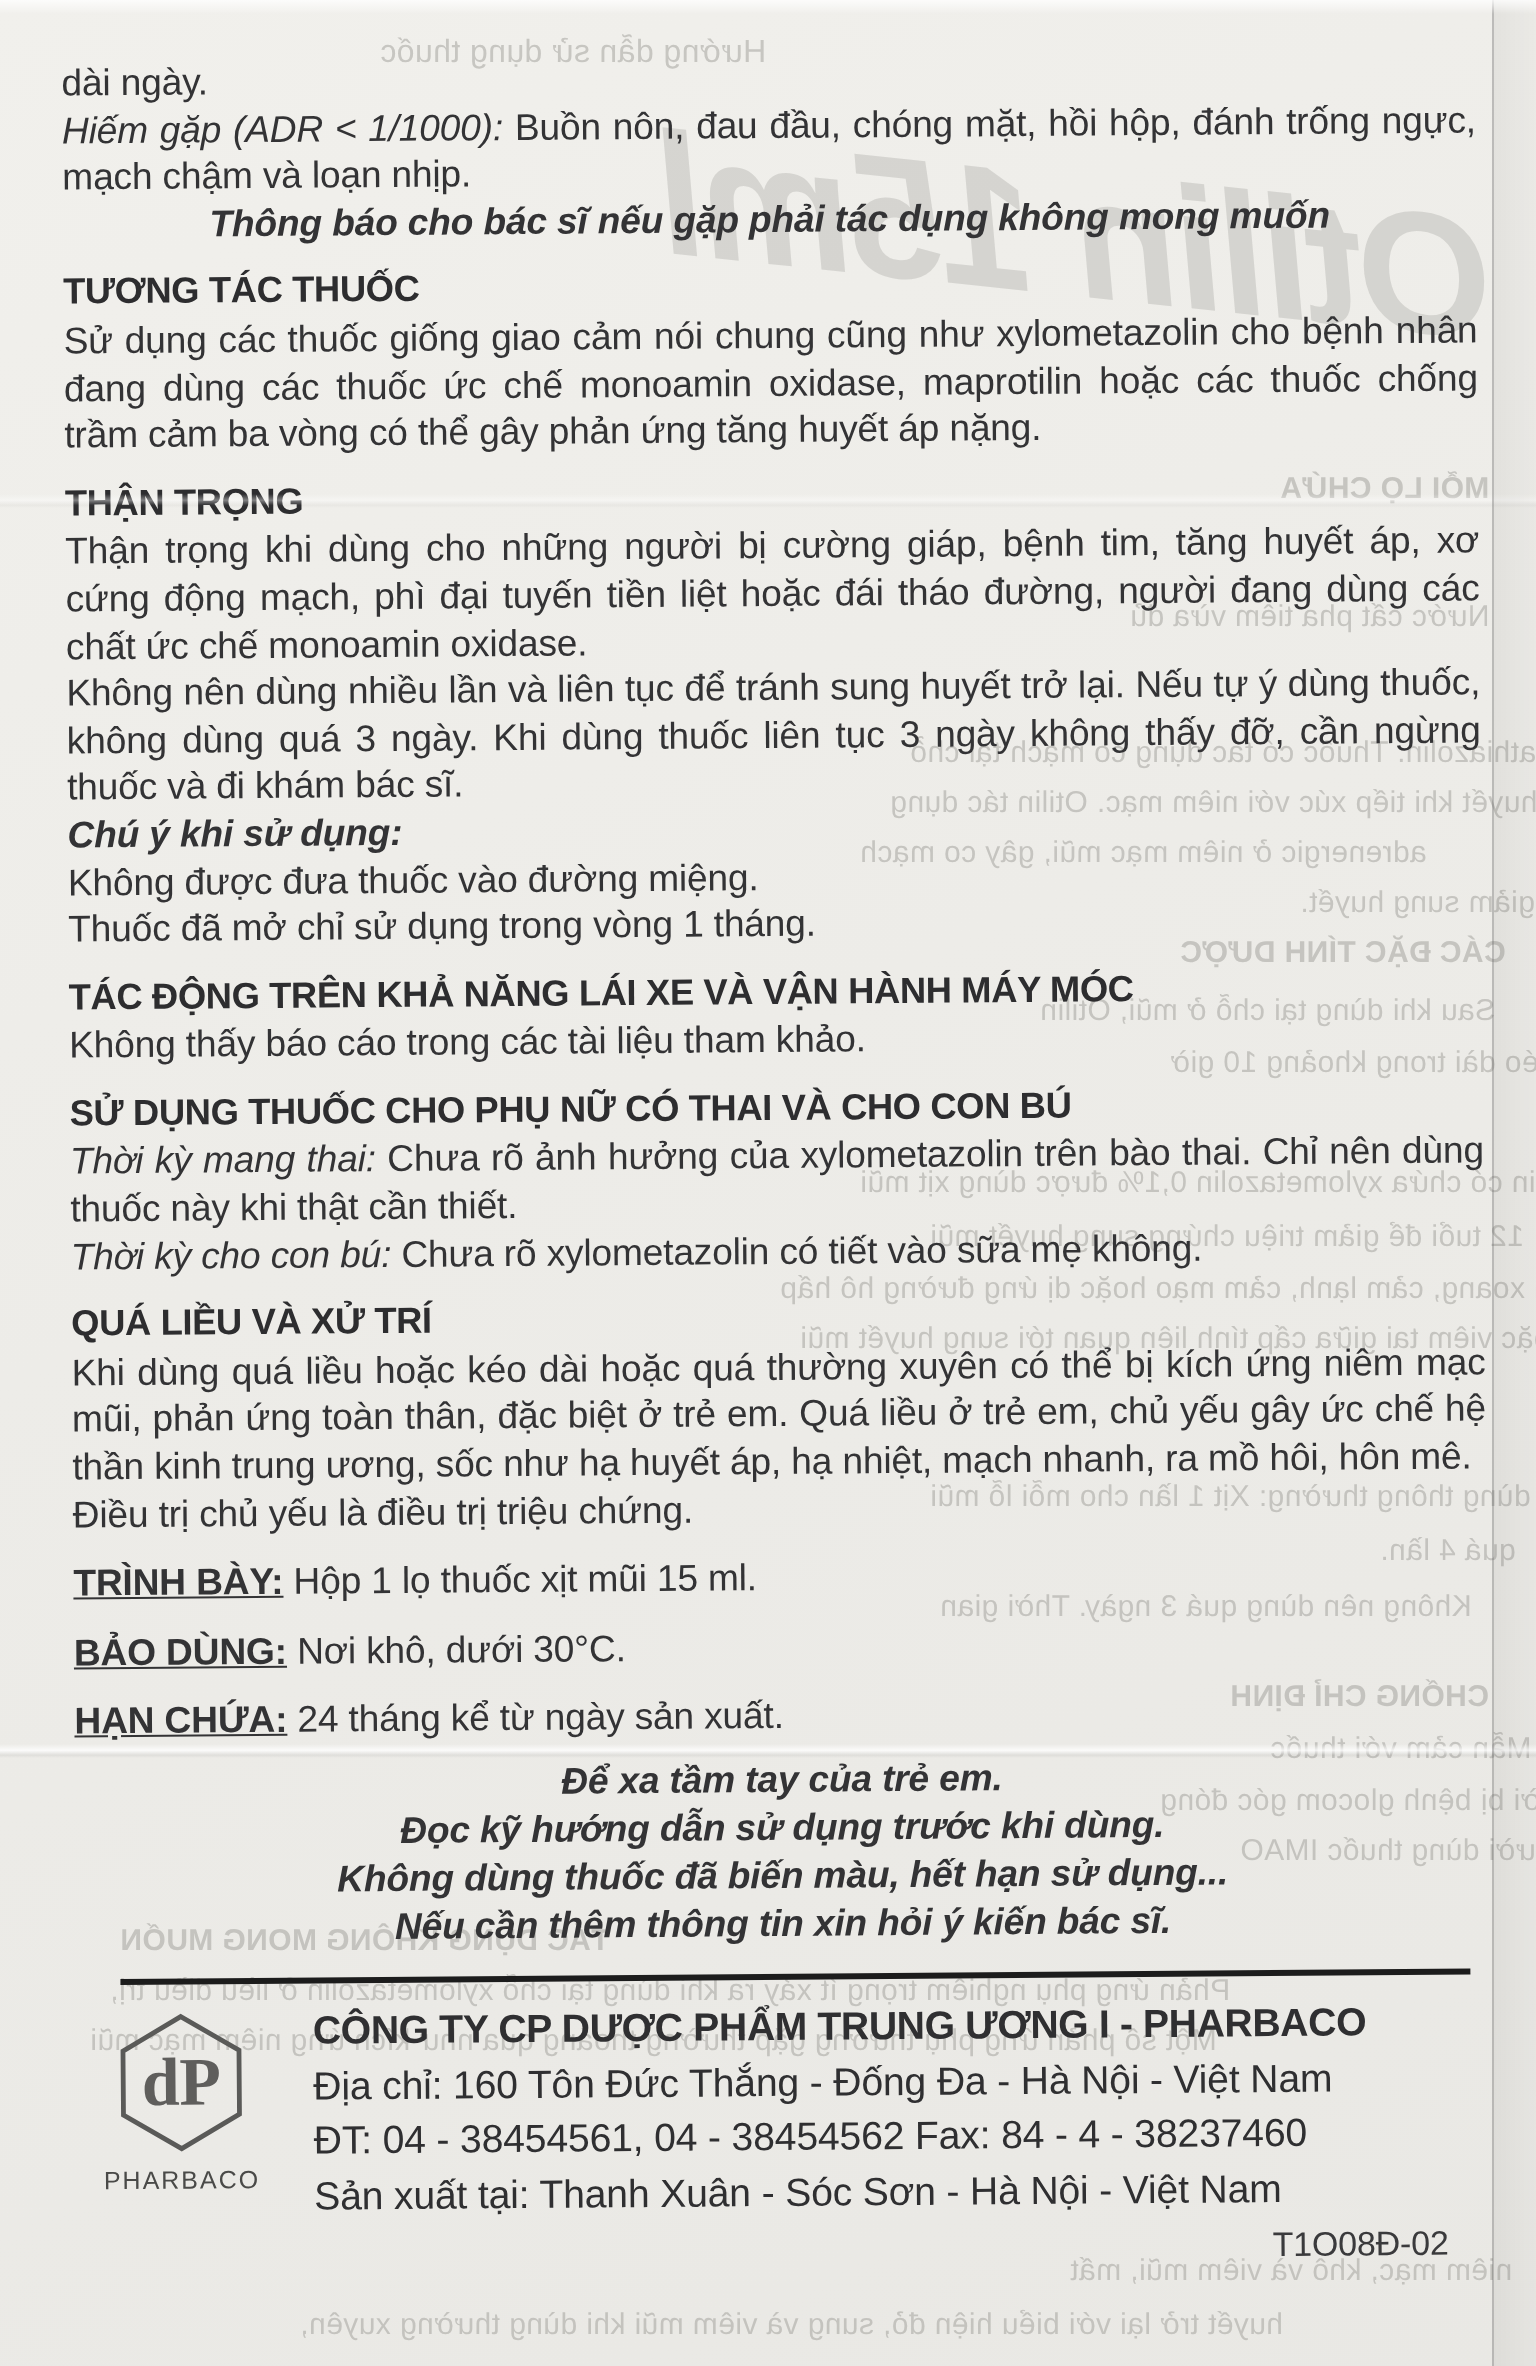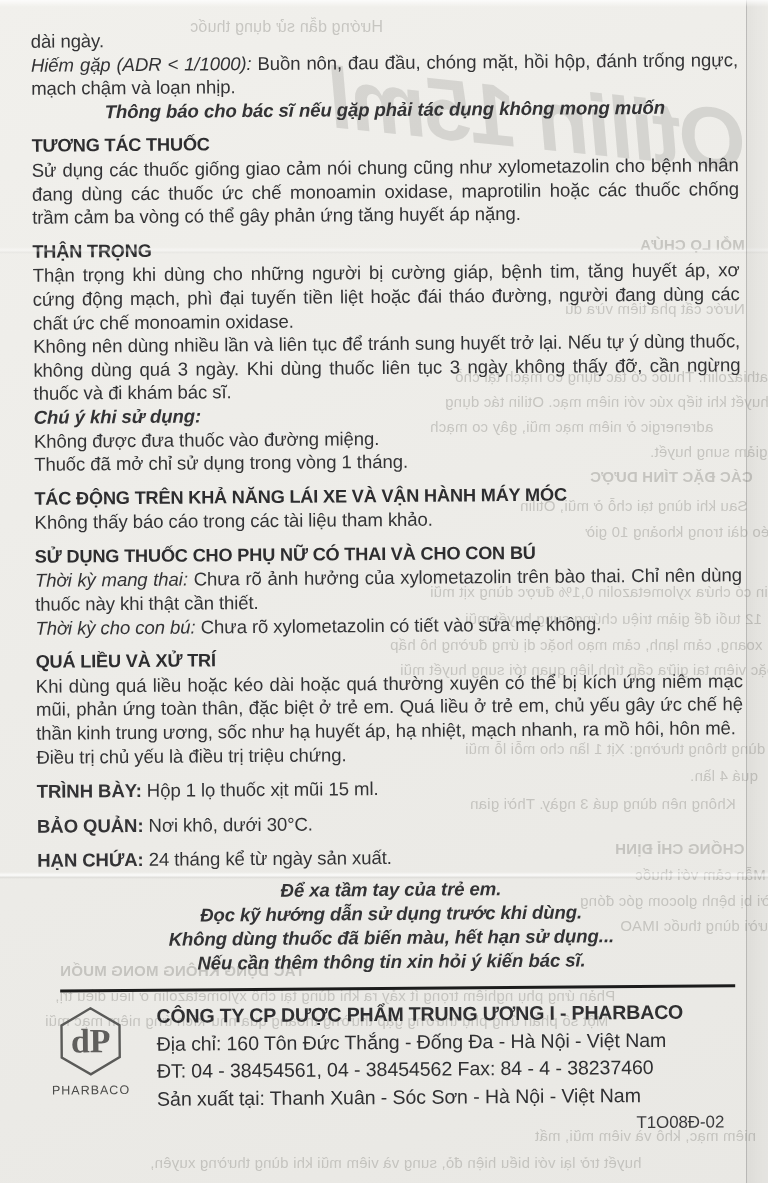--- a/index.html
+++ b/index.html
@@ -26,21 +26,21 @@
     transform:scaleX(-1) rotate(-6deg);letter-spacing:-2px;}
   
   .content{position:absolute;left:0;top:0;width:768px;z-index:3;
     padding:27px 26px 0 35px;box-sizing:border-box;
     transform:rotate(-0.45deg);transform-origin:384px 580px;
     font-size:18.6px;line-height:23.6px;letter-spacing:-0.1px;}
   .para{text-align:justify;margin:0;}
   .h{font-weight:bold;margin:11px 0 0 0;font-size:18.2px;letter-spacing:-0.2px;color:#2d2d2f;}
   .lead-i{font-style:italic;}
   .lead-bi{font-weight:bold;font-style:italic;}
-  .lead-b{font-weight:bold;}
+  .lead-b{font-weight:bold;text-decoration:underline;}
   .notice{font-weight:bold;font-style:italic;text-align:center;margin:0 0 5px 0;}
   .spaced{margin-top:11px;}
   .warnings{margin-top:8px;text-align:center;font-weight:bold;font-style:italic;line-height:24px;}
   .rule{border:none;border-top:3px solid #1c1c1c;margin:13px 10px 0 22px;}
   
   .footer{display:flex;align-items:flex-start;margin-top:11px;}
   .logo-block{width:88px;margin-left:8px;flex-shrink:0;text-align:center;}
   .logo-hex{display:block;margin:2px auto 0 auto;}
   .logo-label{font-size:12.5px;letter-spacing:1px;color:#4a4a48;margin-top:2px;}
   .company-block{margin-left:22px;font-size:19.6px;line-height:27.5px;color:#2f2f31;}
@@ -105,21 +105,21 @@
 
     <p class="h">SỬ DỤNG THUỐC CHO PHỤ NỮ CÓ THAI VÀ CHO CON BÚ</p>
     <p class="para"><span class="lead-i">Thời kỳ mang thai:</span><span> Chưa rõ ảnh hưởng của xylometazolin trên bào thai. Chỉ nên dùng thuốc này khi thật cần thiết.</span></p>
     <p class="para"><span class="lead-i">Thời kỳ cho con bú:</span><span> Chưa rõ xylometazolin có tiết vào sữa mẹ không.</span></p>
 
     <p class="h">QUÁ LIỀU VÀ XỬ TRÍ</p>
     <p class="para">Khi dùng quá liều hoặc kéo dài hoặc quá thường xuyên có thể bị kích ứng niêm mạc mũi, phản ứng toàn thân, đặc biệt ở trẻ em. Quá liều ở trẻ em, chủ yếu gây ức chế hệ thần kinh trung ương, sốc như hạ huyết áp, hạ nhiệt, mạch nhanh, ra mồ hôi, hôn mê.</p>
     <p class="para">Điều trị chủ yếu là điều trị triệu chứng.</p>
 
     <p class="para spaced"><span class="lead-b">TRÌNH BÀY:</span><span> Hộp 1 lọ thuốc xịt mũi 15 ml.</span></p>
-    <p class="para spaced"><span class="lead-b">BẢO QUẢN:</span><span> Nơi khô, dưới 30°C.</span></p>
+    <p class="para spaced"><span class="lead-b">BẢO DÙNG:</span><span> Nơi khô, dưới 30°C.</span></p>
     <p class="para spaced"><span class="lead-b">HẠN CHỨA:</span><span> 24 tháng kể từ ngày sản xuất.</span></p>
 
     <div class="warnings">
       <div>Để xa tầm tay của trẻ em.</div>
       <div>Đọc kỹ hướng dẫn sử dụng trước khi dùng.</div>
       <div>Không dùng thuốc đã biến màu, hết hạn sử dụng...</div>
       <div>Nếu cần thêm thông tin xin hỏi ý kiến bác sĩ.</div>
     </div>
 
     <hr class="rule">

